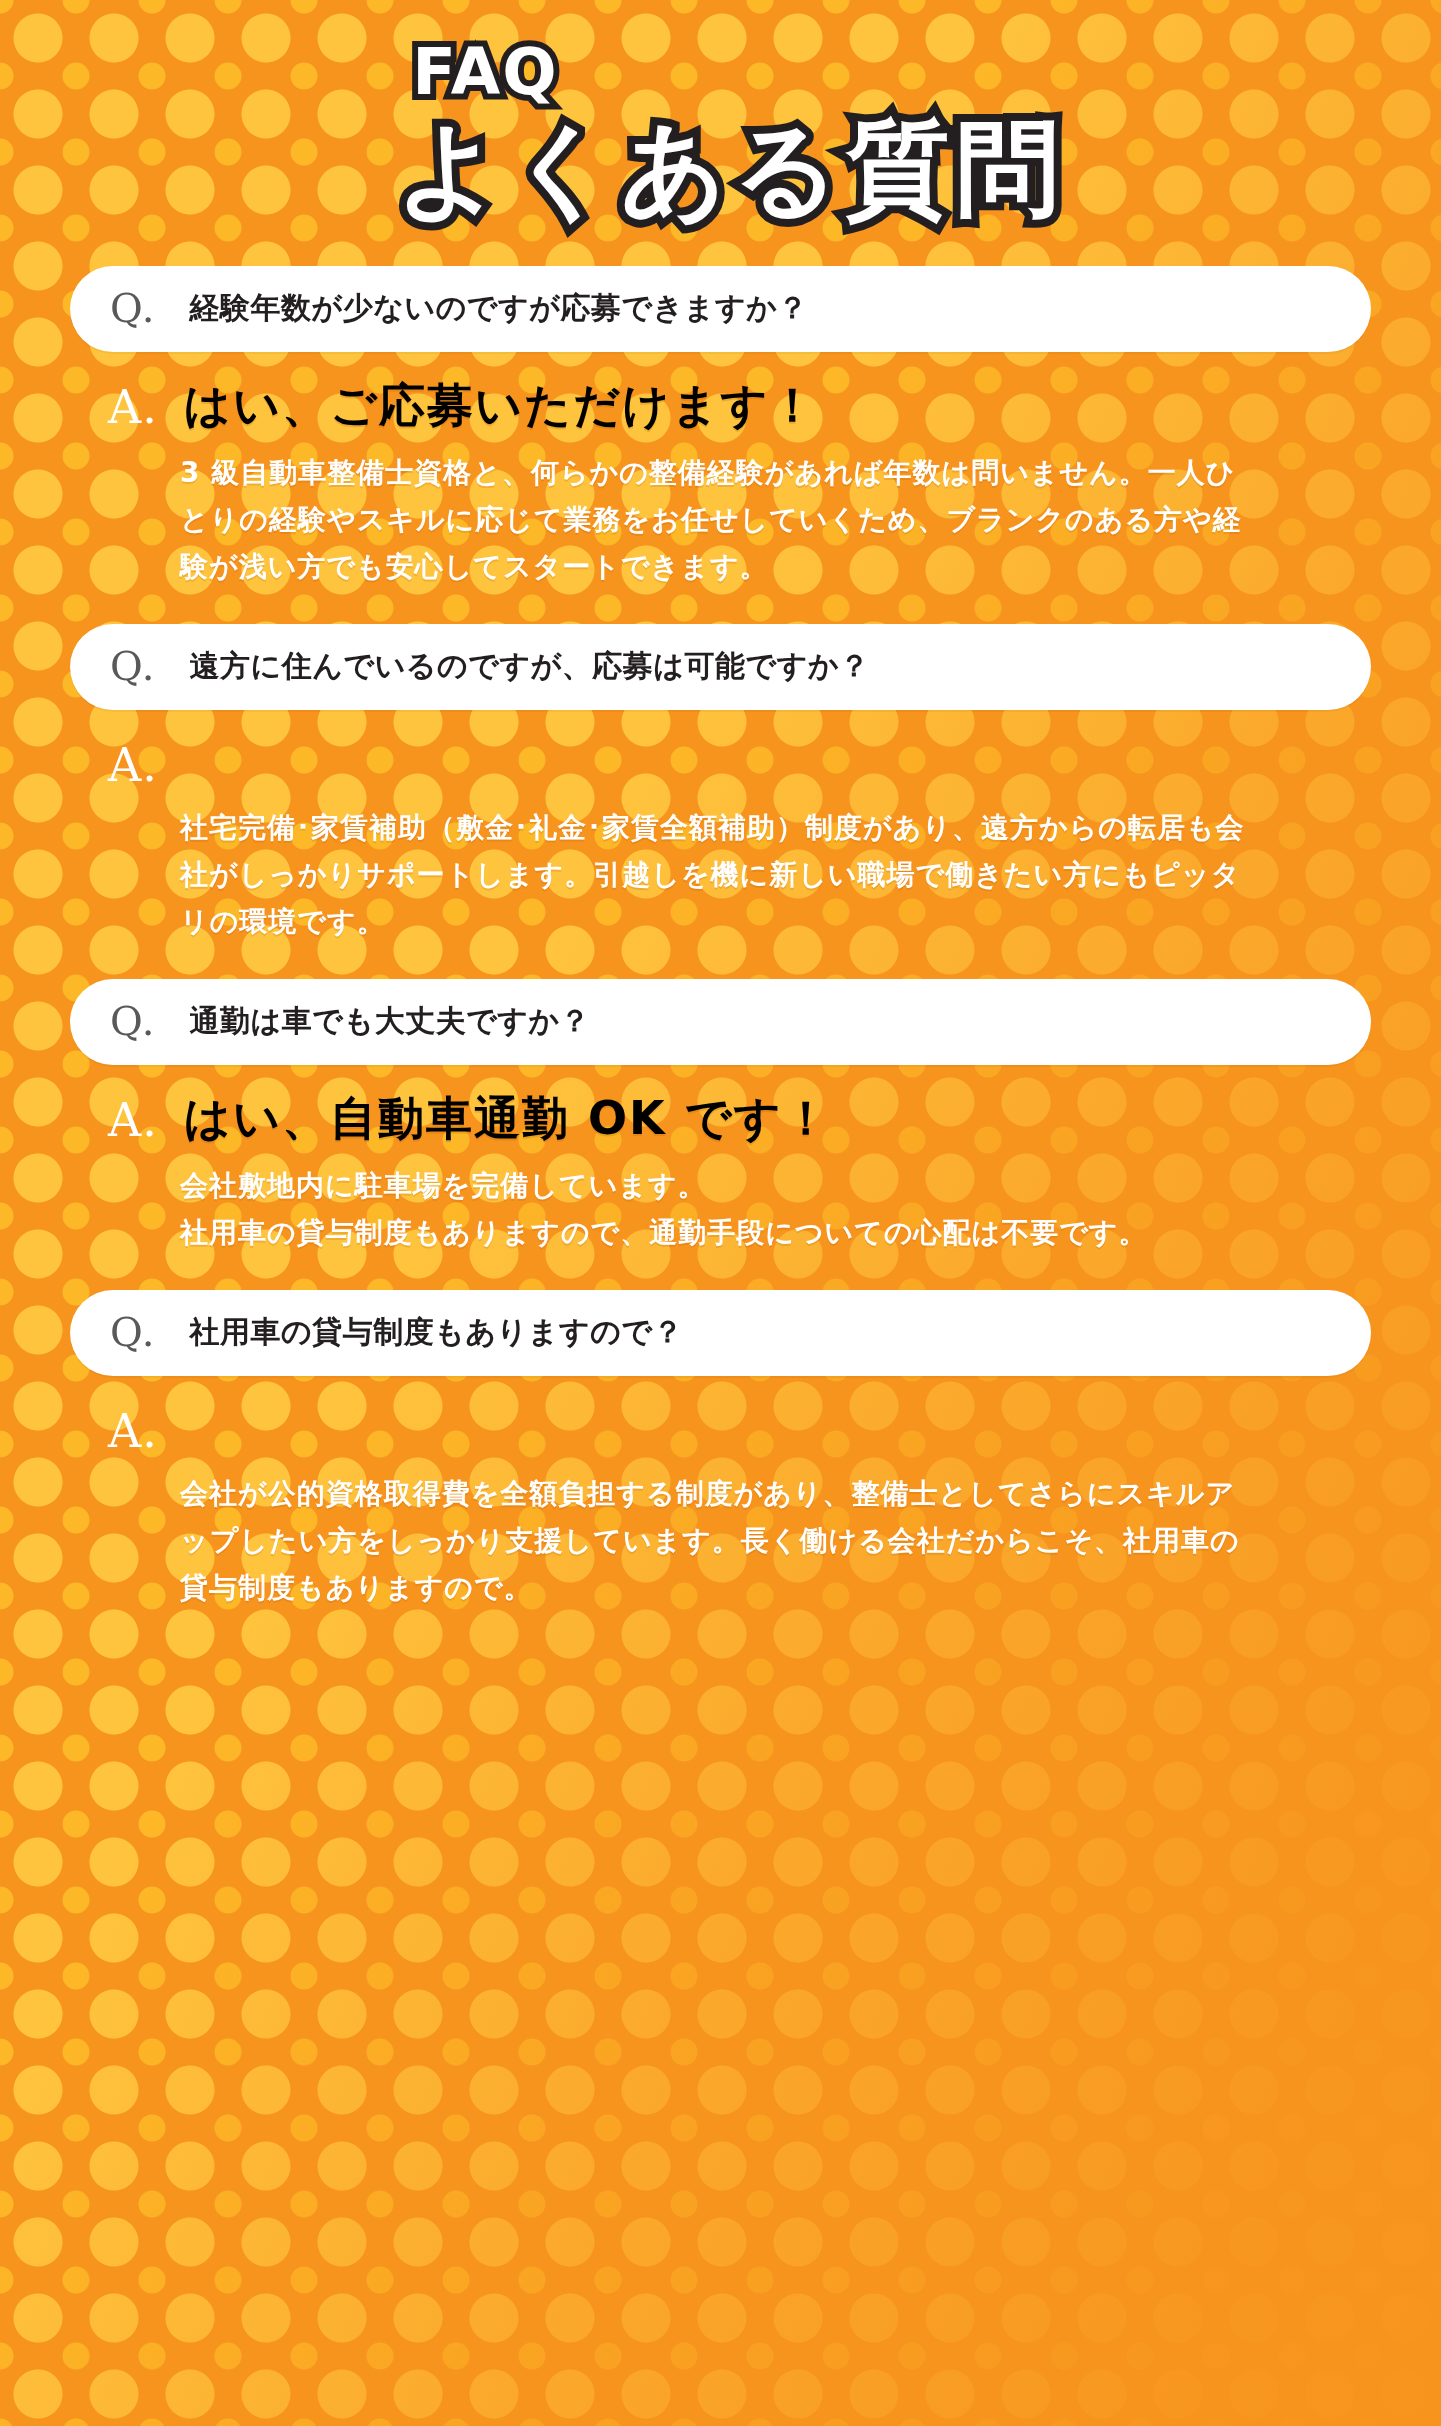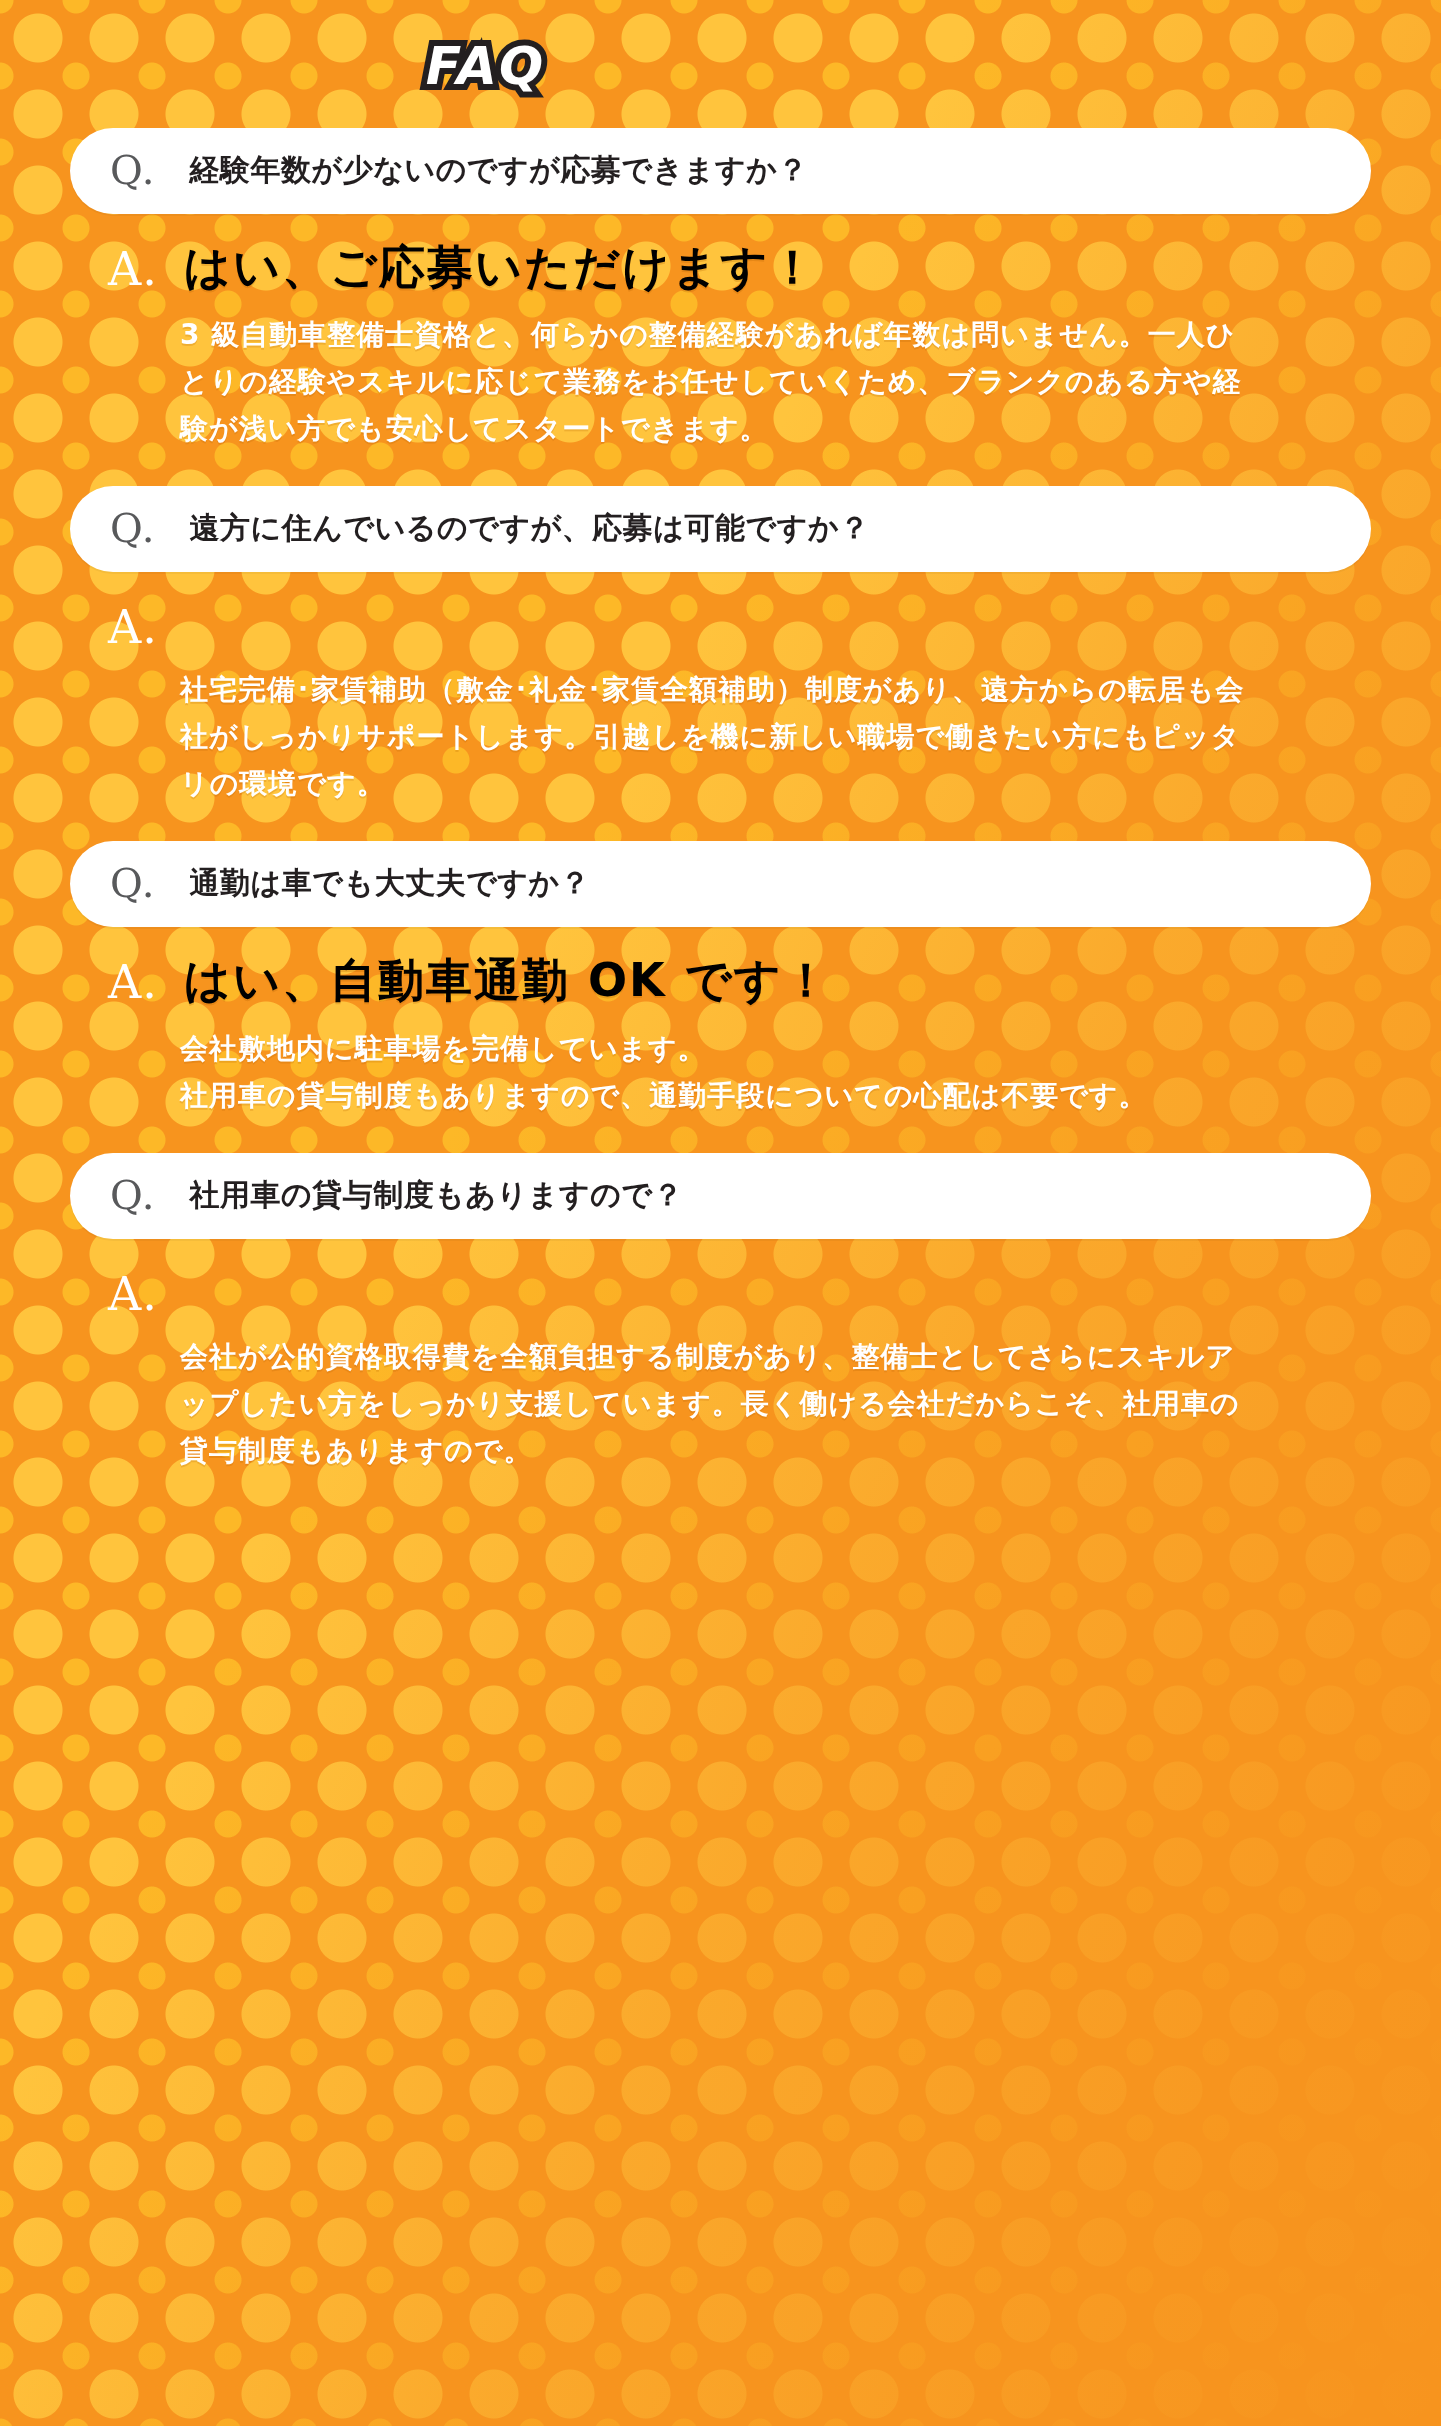--- a/index.html
+++ b/index.html
@@ -47,23 +47,22 @@
   }
 
   
   header.title-block {
     padding: 40px 0 18px 0;
     text-align: center;
     position: relative;
   }
   .faq-word {
     font-family: "DejaVu Sans", sans-serif;
-    font-size: 52px;
+    font-size: 64px;
     font-weight: 900;
-    font-style: italic;
     letter-spacing: 2px;
     color: #ffffff;
     -webkit-text-stroke: 12px #231f20;
     paint-order: stroke fill;
     display: inline-block;
     margin-left: -470px;
     line-height: 1;
   }
   .faq-jp {
     margin-top: 6px;
@@ -151,20 +150,21 @@
 <body>
 
 <div class="dots"></div>
 <div class="dots2"></div>
 <div class="fade"></div>
 
 <div class="content">
 
   <header class="title-block">
     <div class="faq-word">FAQ</div>
+    <div class="faq-jp">よくある質問</div>
   </header>
 
   <section class="faq-list">
 
     <div class="faq-item">
       <div class="question-pill">
         <span class="q-mark">Q.</span>
         <span class="q-text">経験年数が少ないのですが応募できますか？</span>
       </div>
       <div class="answer-block">

